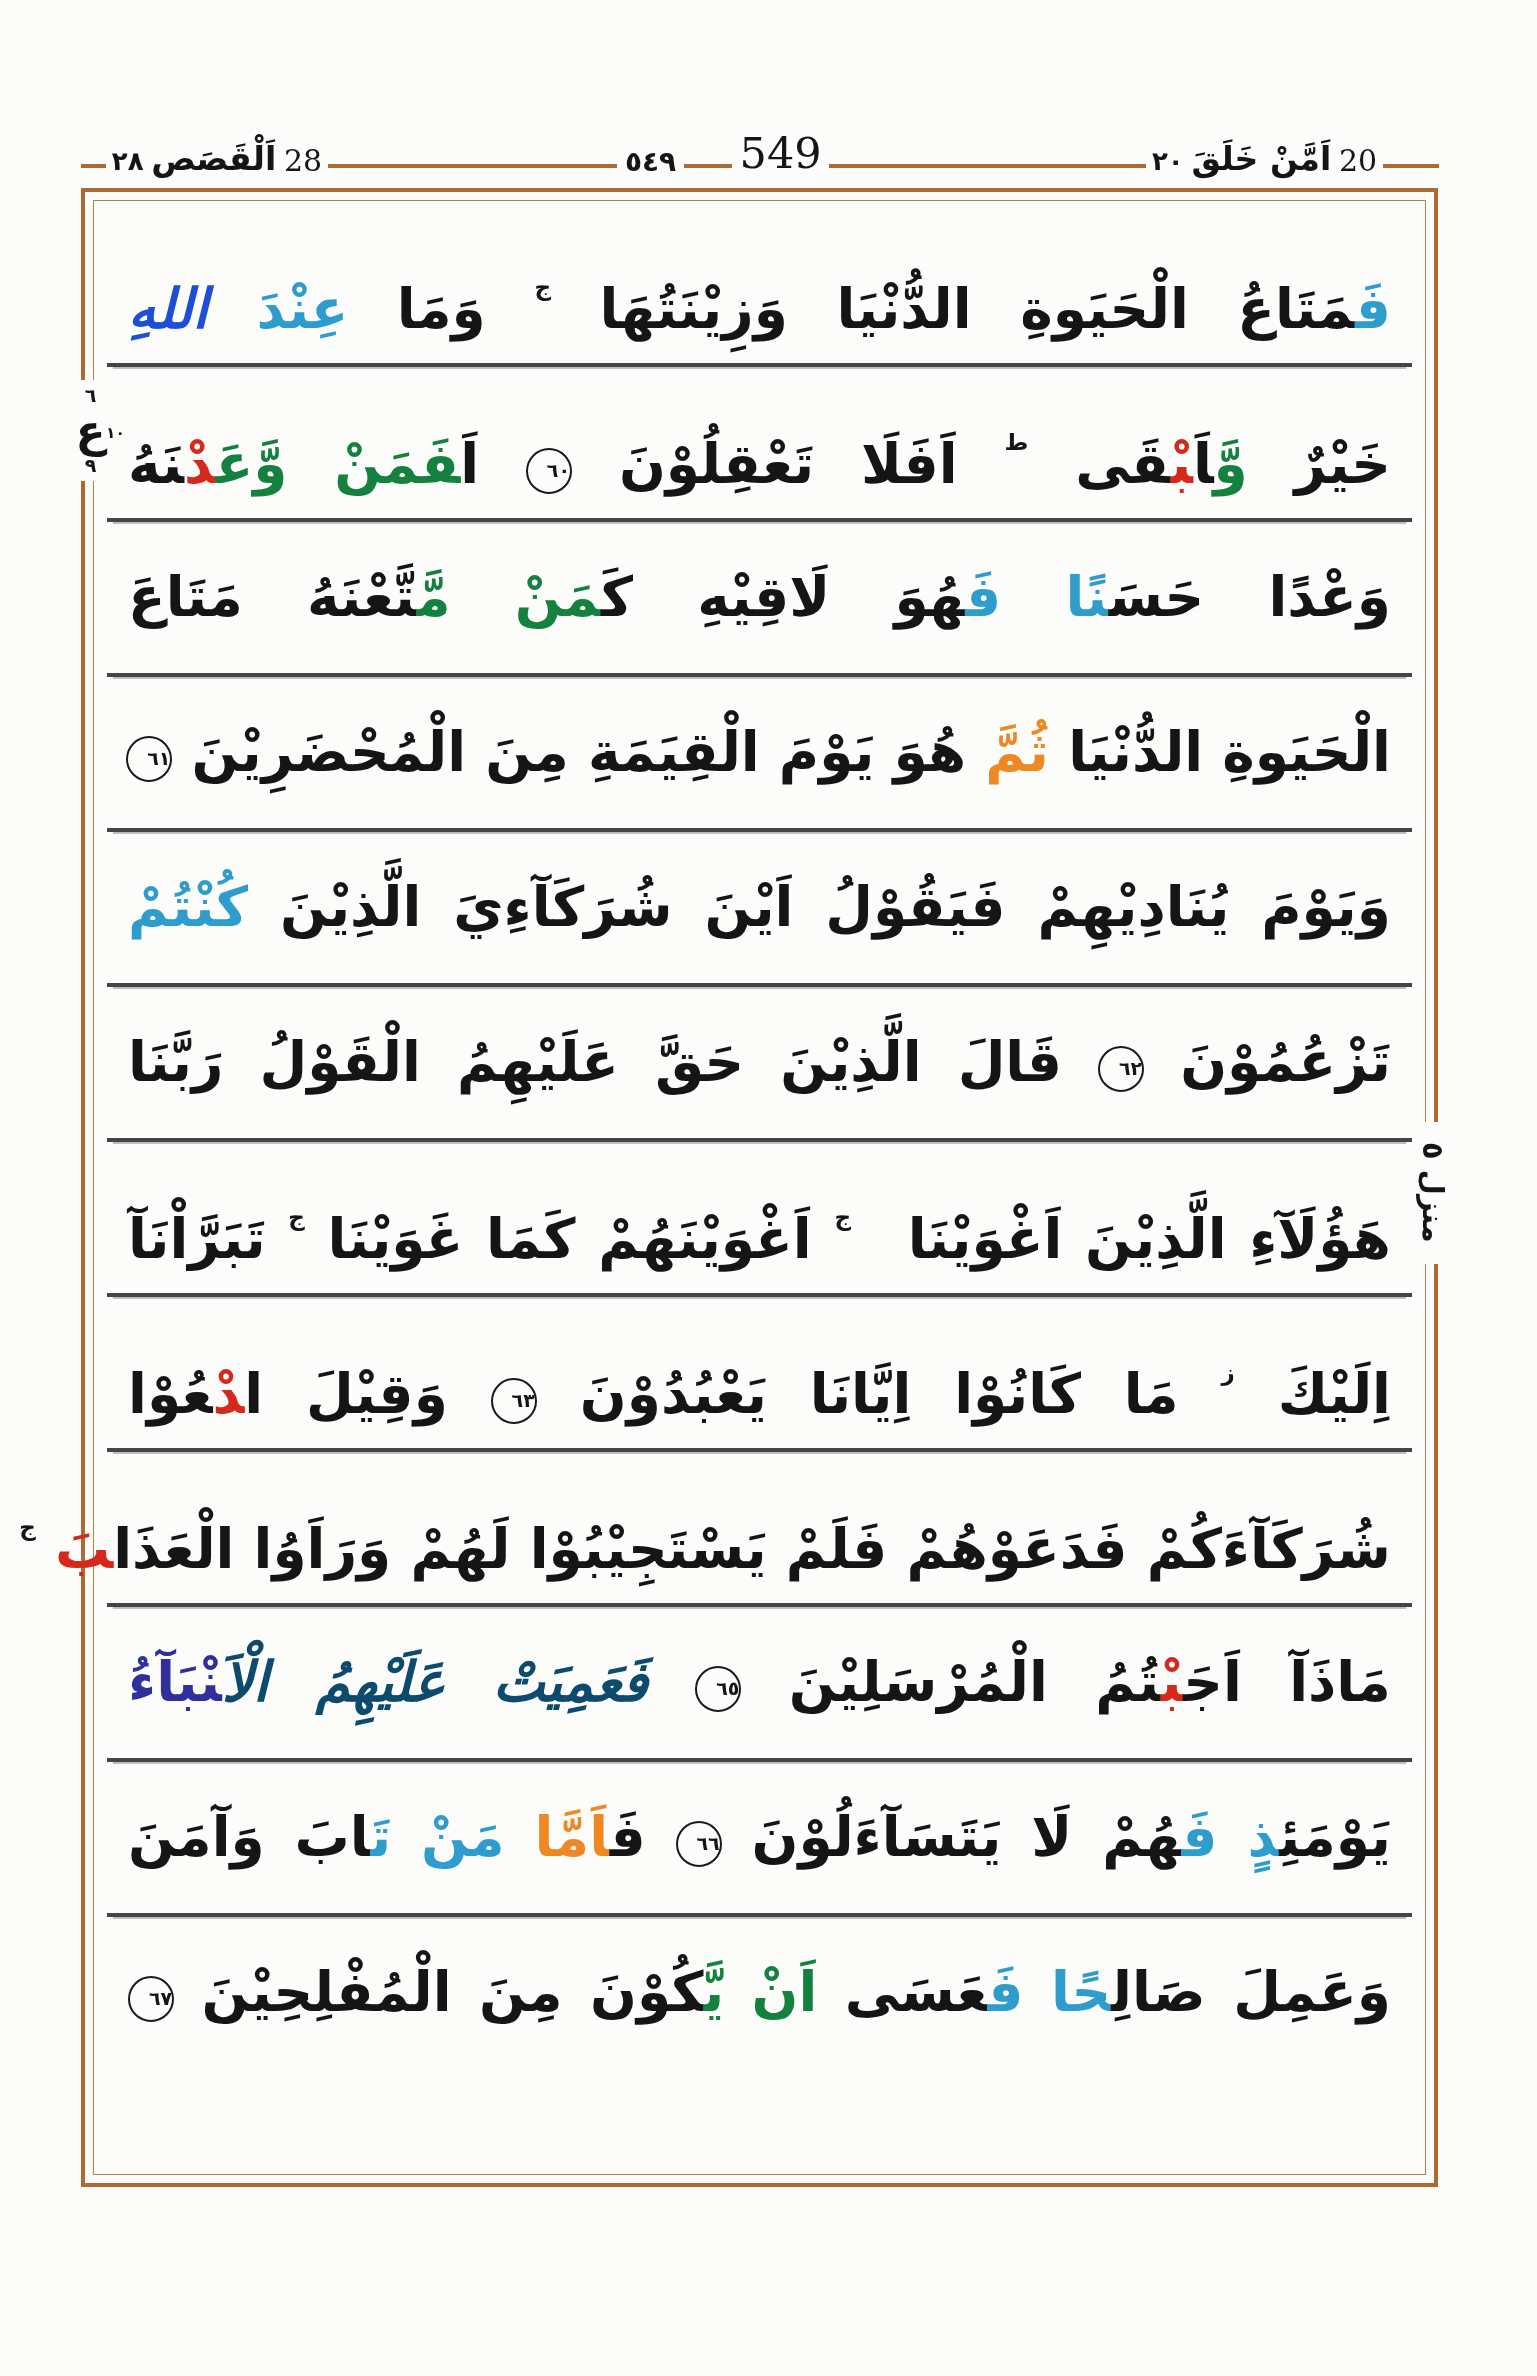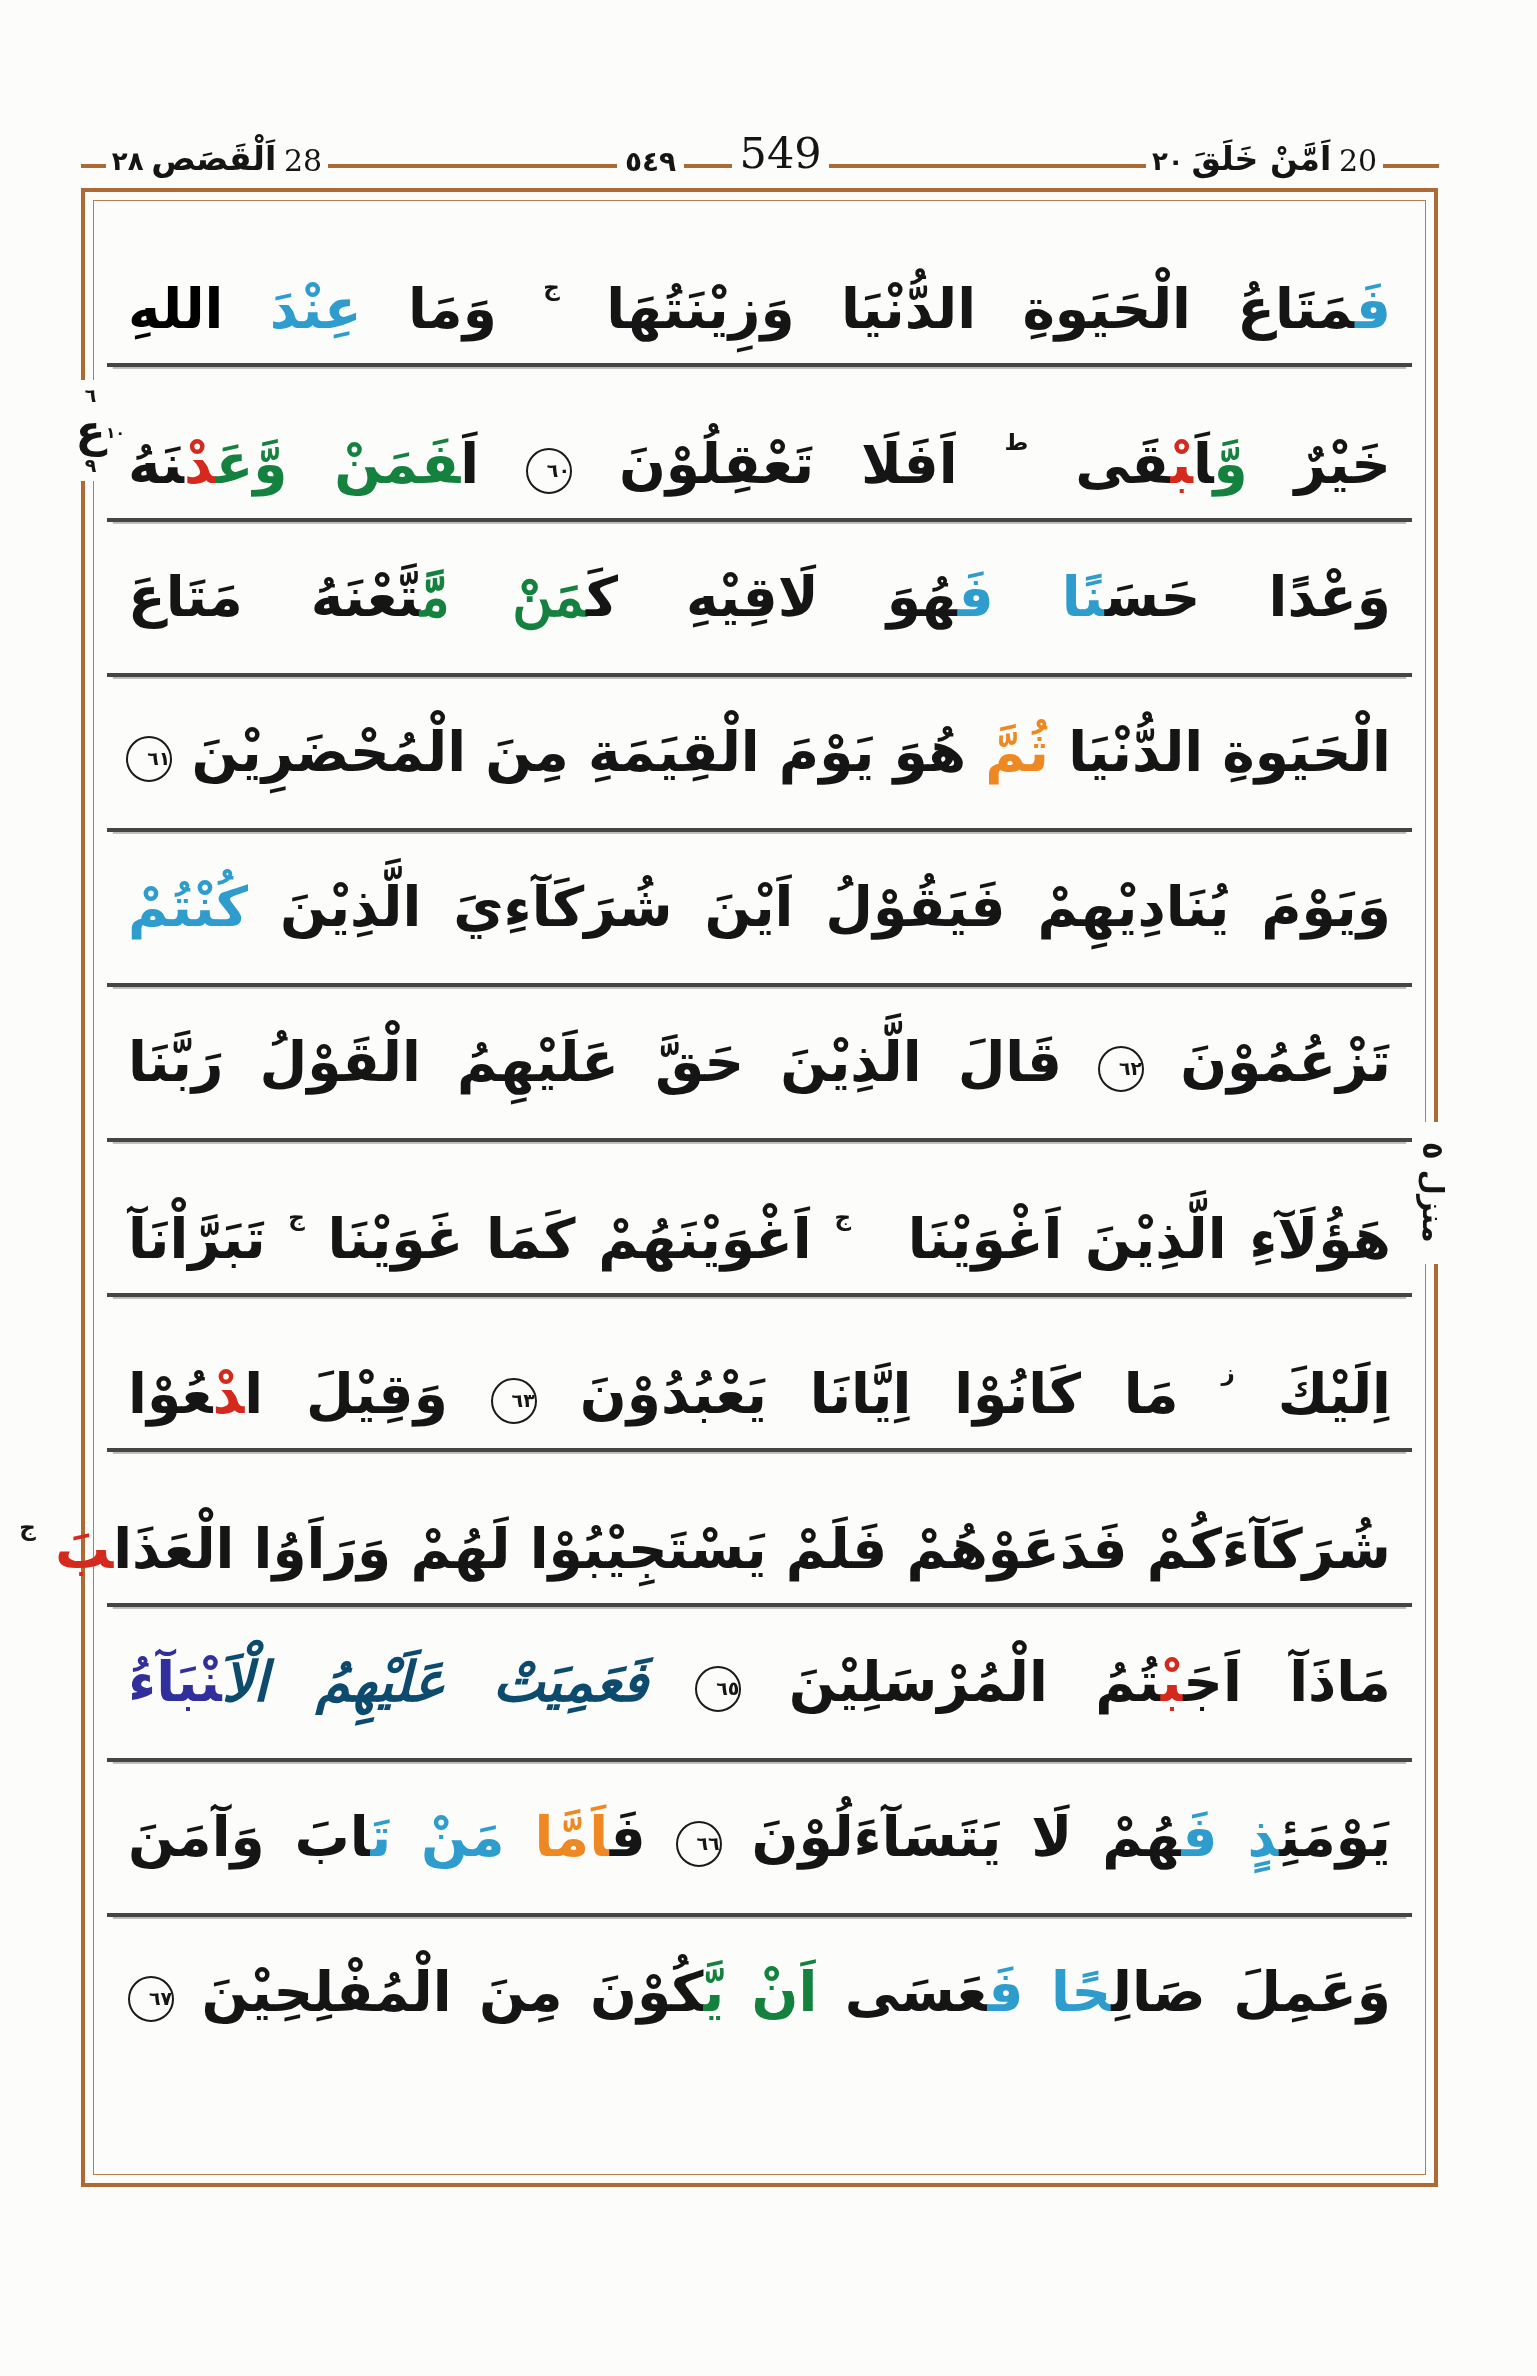--- a/index.html
+++ b/index.html
@@ -90,23 +90,23 @@
     <span class="h-ar-num">٢٠</span>
     <span class="h-ar-name">اَمَّنْ خَلَقَ</span>
     <span class="h-lat-num">20</span>
   </div>
   <div class="hrule" style="flex:0 0 56px"></div>
 </div>
 
 <div class="frame-outer">
   <div class="frame-inner">
     <div class="text-area">
-        <div class="row"><span style="color: rgb(46, 156, 204);">فَ‍</span><span style="color: rgb(21, 21, 21);">‍مَتَاعُ الْحَيَوةِ الدُّنْيَا وَزِيْنَتُهَا</span> <span class="pausemark" style="color: rgb(21, 21, 21);">ج</span> <span style="color: rgb(21, 21, 21);">وَمَا</span> <span style="color: rgb(46, 156, 204);">عِنْدَ</span> <span style="color: #000000;">اللهِ</span></div>
+        <div class="row"><span style="color: rgb(46, 156, 204);">فَ‍</span><span style="color: rgb(21, 21, 21);">‍مَتَاعُ الْحَيَوةِ الدُّنْيَا وَزِيْنَتُهَا</span> <span class="pausemark" style="color: rgb(21, 21, 21);">ج</span> <span style="color: rgb(21, 21, 21);">وَمَا</span> <span style="color: rgb(46, 156, 204);">عِنْدَ</span> <span style="color: #1d4ed8; font-style: italic;">اللهِ</span></div>
         <div class="row"><span style="color: rgb(21, 21, 21);">خَيْرٌ</span> <span style="color: rgb(21, 129, 63);">وَّ</span><span style="color: rgb(21, 21, 21);">‍اَ</span><span style="color: rgb(214, 41, 29);">‍بْ‍</span><span style="color: rgb(21, 21, 21);">‍قَى</span> <span class="pausemark" style="color: rgb(21, 21, 21);">ط</span> <span style="color: rgb(21, 21, 21);">اَفَلَا تَعْقِلُوْنَ</span> <span class="verse">٦٠</span> <span style="color: rgb(21, 21, 21);">اَ</span><span style="color: rgb(21, 129, 63);">‍فَمَنْ وَّعَ‍</span><span style="color: rgb(214, 41, 29);">‍دْ</span><span style="color: rgb(21, 21, 21);">‍نَهُ</span></div>
-        <div class="row"><span style="color: rgb(21, 21, 21);">وَعْدًا حَسَ‍</span><span style="color: rgb(46, 156, 204); margin-top: 19px;">‍نًا</span> <span style="color: rgb(46, 156, 204);">فَ‍</span><span style="color: rgb(21, 21, 21);">‍هُوَ لَاقِيْهِ كَ‍</span><span style="color: rgb(21, 129, 63); font-family: Liberation Serif, serif;">‍مَنْ مَّ‍</span><span style="color: rgb(21, 21, 21);">‍تَّعْنَهُ مَتَاعَ</span></div>
+        <div class="row"><span style="color: rgb(21, 21, 21);">وَعْدًا حَسَ‍</span><span style="color: rgb(46, 156, 204); margin-top: 19px;">‍نًا</span> <span style="color: rgb(46, 156, 204);">فَ‍</span><span style="color: rgb(21, 21, 21);">‍هُوَ لَاقِيْهِ كَ‍</span><span style="color: rgb(21, 129, 63);">‍مَنْ مَّ‍</span><span style="color: rgb(21, 21, 21);">‍تَّعْنَهُ مَتَاعَ</span></div>
         <div class="row"><span style="color: rgb(21, 21, 21);">الْحَيَوةِ الدُّنْيَا</span> <span style="color: rgb(238, 136, 35);">ثُمَّ</span> <span style="color: rgb(21, 21, 21);">هُوَ يَوْمَ الْقِيَمَةِ مِنَ الْمُحْضَرِيْنَ</span> <span class="verse">٦١</span></div>
         <div class="row"><span style="color: rgb(21, 21, 21);">وَيَوْمَ يُنَادِيْهِمْ فَيَقُوْلُ اَيْنَ شُرَكَآءِيَ الَّذِيْنَ</span> <span style="color: rgb(46, 156, 204);">كُنْتُمْ</span></div>
         <div class="row"><span style="color: rgb(21, 21, 21);">تَزْعُمُوْنَ</span> <span class="verse">٦٢</span> <span style="color: rgb(21, 21, 21);">قَالَ الَّذِيْنَ حَقَّ عَلَيْهِمُ الْقَوْلُ رَبَّنَا</span></div>
         <div class="row"><span style="color: rgb(21, 21, 21); margin-left: 34px;">هَؤُلَآءِ الَّذِيْنَ اَغْوَيْنَا</span> <span class="pausemark" style="color: rgb(21, 21, 21);">ج</span> <span style="color: rgb(21, 21, 21);">اَغْوَيْنَهُمْ كَمَا غَوَيْنَا</span> <span class="pausemark" style="color: rgb(21, 21, 21);">ج</span> <span style="color: rgb(21, 21, 21); margin-top: 44px;">تَبَرَّاْنَآ</span></div>
         <div class="row"><span style="color: rgb(21, 21, 21);">اِلَيْكَ</span> <span class="pausemark" style="color: rgb(21, 21, 21);">ز</span> <span style="color: rgb(21, 21, 21);">مَا كَانُوْا اِيَّانَا يَعْبُدُوْنَ</span> <span class="verse">٦٣</span> <span style="color: rgb(21, 21, 21);">وَقِيْلَ ا</span><span style="color: rgb(214, 41, 29);">‍دْ</span><span style="color: rgb(21, 21, 21);">‍عُوْا</span></div>
         <div class="row"><span style="color: rgb(21, 21, 21);">شُرَكَآءَكُمْ فَدَعَوْهُمْ فَلَمْ يَسْتَجِيْبُوْا لَهُمْ وَرَاَوُا الْعَذَا</span><span style="color: rgb(214, 41, 29);">‍بَ</span> <span class="pausemark" style="color: rgb(21, 21, 21);">ج</span></div>
         <div class="row"><span style="color: rgb(21, 21, 21);">مَاذَآ اَجَ‍</span><span style="color: rgb(214, 41, 29);">‍بْ‍</span><span style="color: rgb(21, 21, 21);">‍تُمُ الْمُرْسَلِيْنَ</span> <span class="verse">٦٥</span> <span style="color: #0c4a6e; font-style: italic;">فَعَمِيَتْ عَلَيْهِمُ الْاَ</span><span style="color: rgb(49, 47, 155);">‍نْبَآءُ</span></div>
         <div class="row"><span style="color: rgb(21, 21, 21);">يَوْمَئِ‍</span><span style="color: rgb(46, 156, 204);">‍ذٍ</span> <span style="color: rgb(46, 156, 204);">فَ‍</span><span style="color: rgb(21, 21, 21);">‍هُمْ لَا يَتَسَآءَلُوْنَ</span> <span class="verse">٦٦</span> <span style="color: rgb(21, 21, 21);">فَ‍</span><span style="color: rgb(238, 136, 35);">‍اَمَّا</span> <span style="color: rgb(46, 156, 204);">مَنْ تَ‍</span><span style="color: rgb(21, 21, 21);">‍ابَ وَآمَنَ</span></div>
         <div class="row"><span style="color: rgb(21, 21, 21);">وَعَمِلَ صَالِ‍</span><span style="color: rgb(46, 156, 204);">‍حًا</span> <span style="color: rgb(46, 156, 204);">فَ‍</span><span style="color: rgb(21, 21, 21);">‍عَسَى</span> <span style="color: rgb(21, 129, 63);">اَنْ يَّ‍</span><span style="color: rgb(21, 21, 21);">‍كُوْنَ مِنَ الْمُفْلِحِيْنَ</span> <span class="verse">٦٧</span></div>
       </div>

